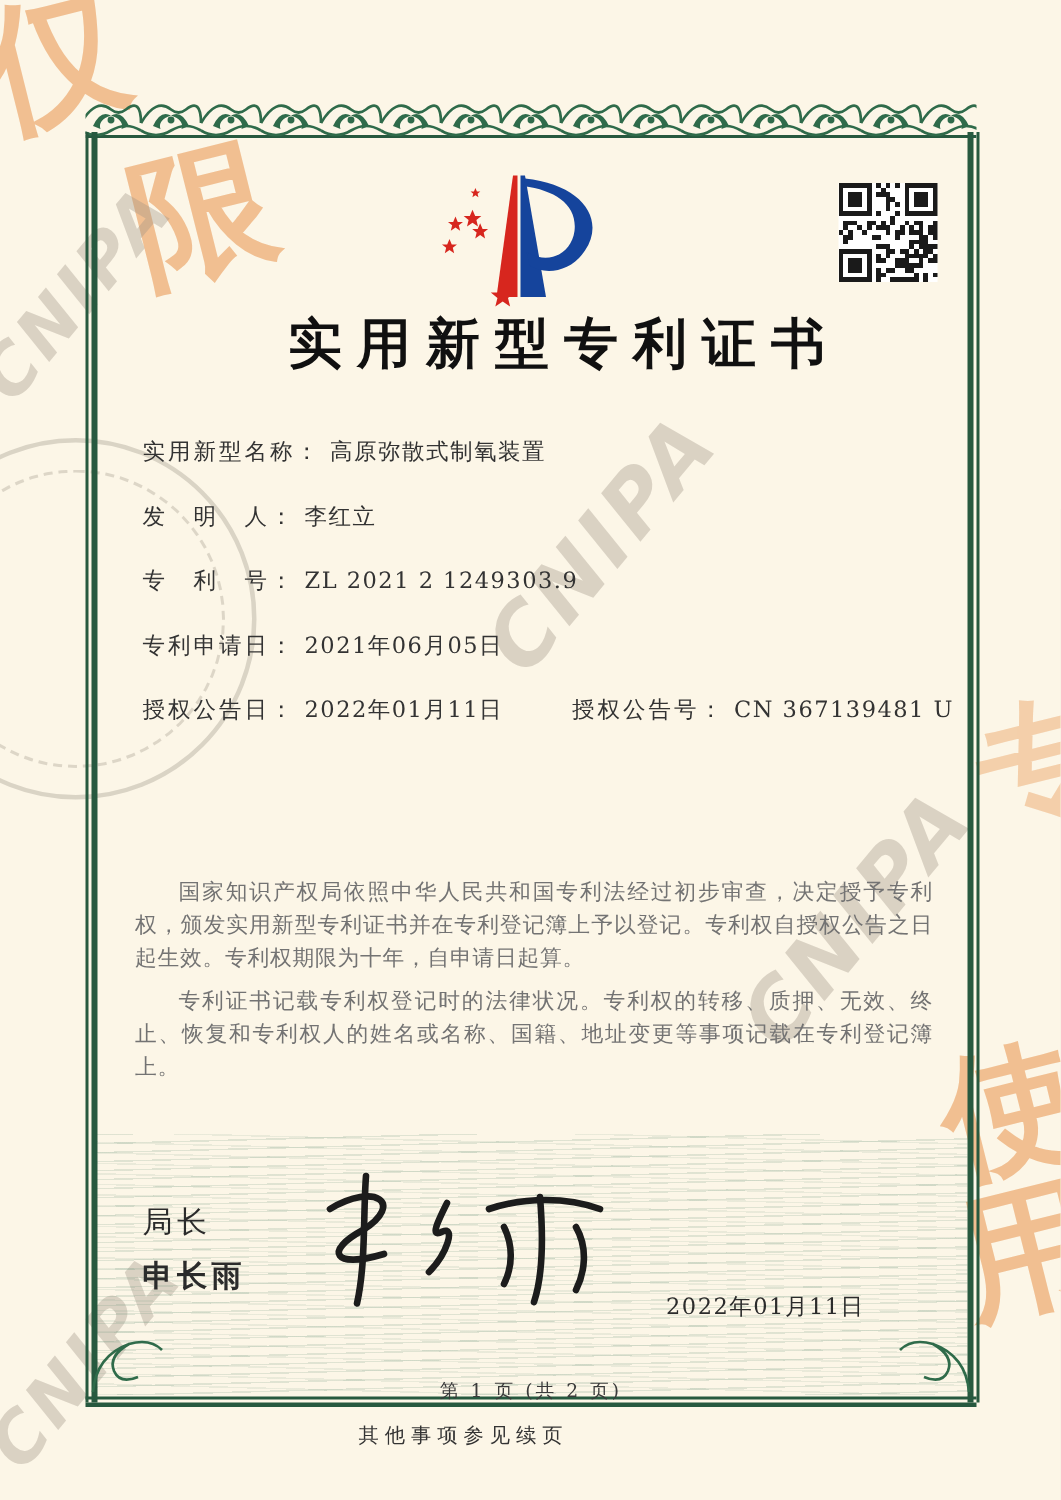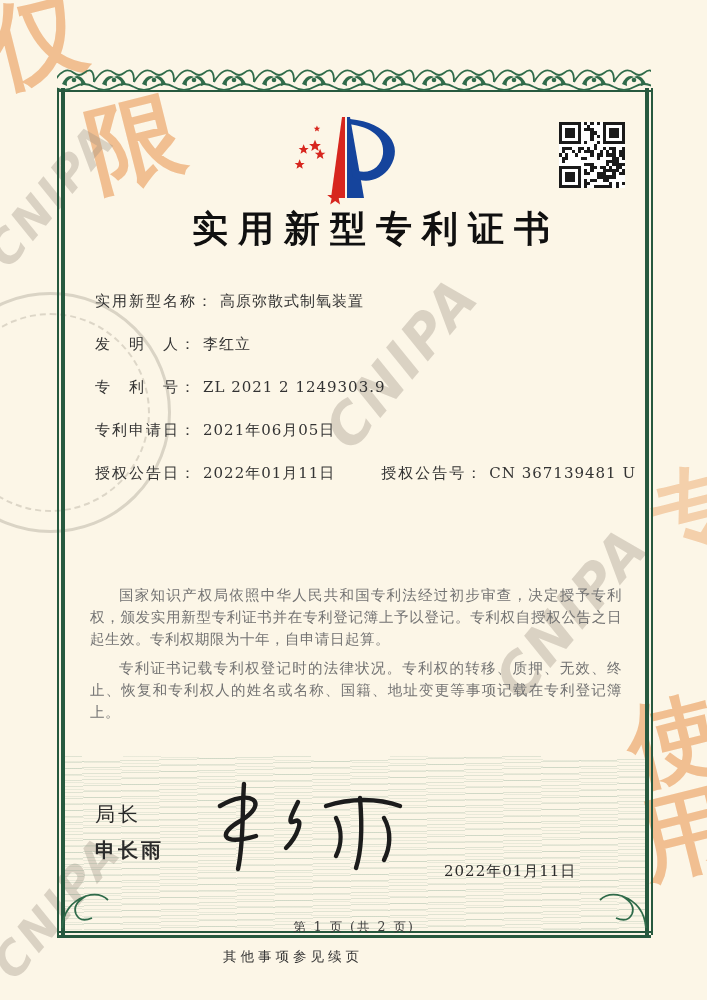--- a/index.html
+++ b/index.html
@@ -52,21 +52,21 @@
          text-align:justify;color:#737373;}
   .paras p{margin:0 0 7px 0;text-indent:2em;letter-spacing:0.5px;}
   .signer{position:absolute;left:95px;font-size:20px;letter-spacing:3px;color:#2b2b2b;}
   .signer-title{top:801px;}
   .signer-name{top:837px;font-weight:bold;}
   .signature{position:absolute;left:198px;top:776px;width:222px;height:96px;}
   .issue-date{position:absolute;left:444px;top:862px;font-size:15px;letter-spacing:1px;color:#2b2b2b;}
   .page-no{position:absolute;left:57px;top:906px;width:594px;text-align:center;
            font-size:12.5px;letter-spacing:2px;color:#3a3a3a;margin-top:13px;}
   .footer-note{position:absolute;left:0;top:948px;width:586px;text-align:center;
-           font-size:13.5px;letter-spacing:4px;color:#333;}
+           font-size:13.5px;letter-spacing:4px;color:#333;padding-left:16px;}
 </style>
 </head>
 <body>
 
 <div class="page">
 
   <div class="wm wm-orange" style="left:-10px;top:-22px;font-size:95px;">仅</div>
   <div class="wm wm-orange" style="left:88px;top:80px;font-size:95px;">限</div>
   <div class="wm wm-orange" style="left:652px;top:450px;font-size:88px;opacity:.7;">专</div>
   <div class="wm wm-orange" style="left:628px;top:678px;font-size:92px;">使</div>

